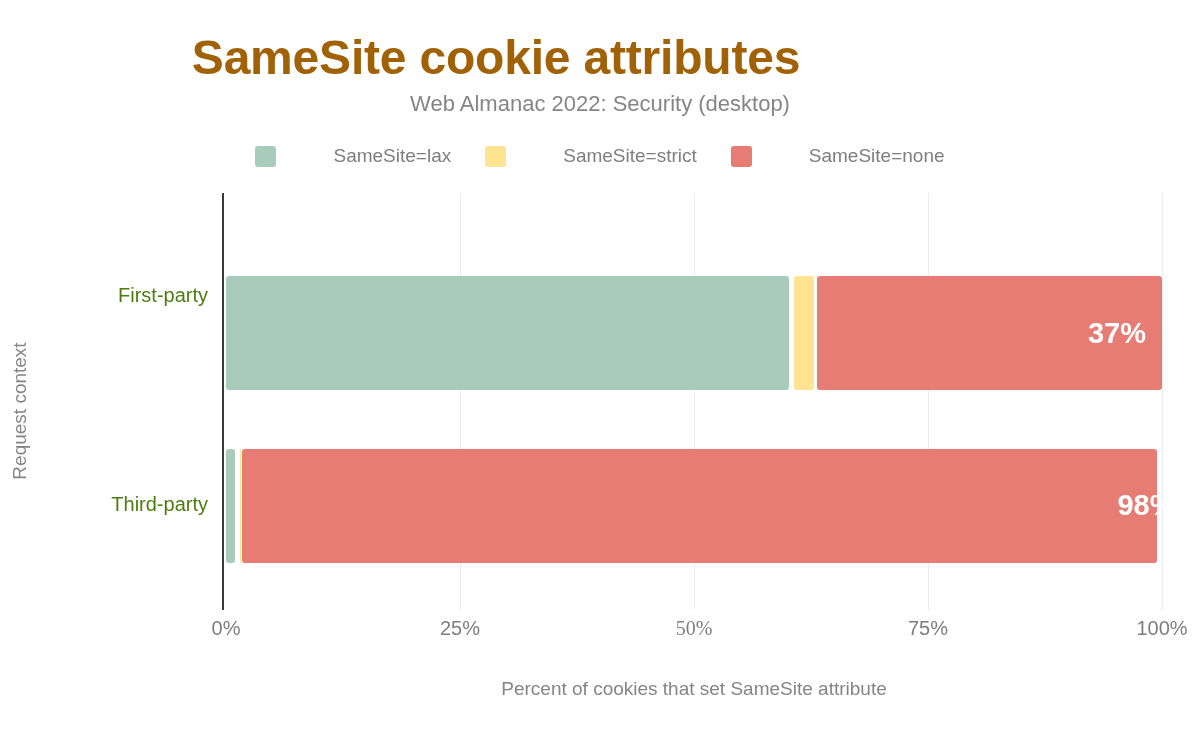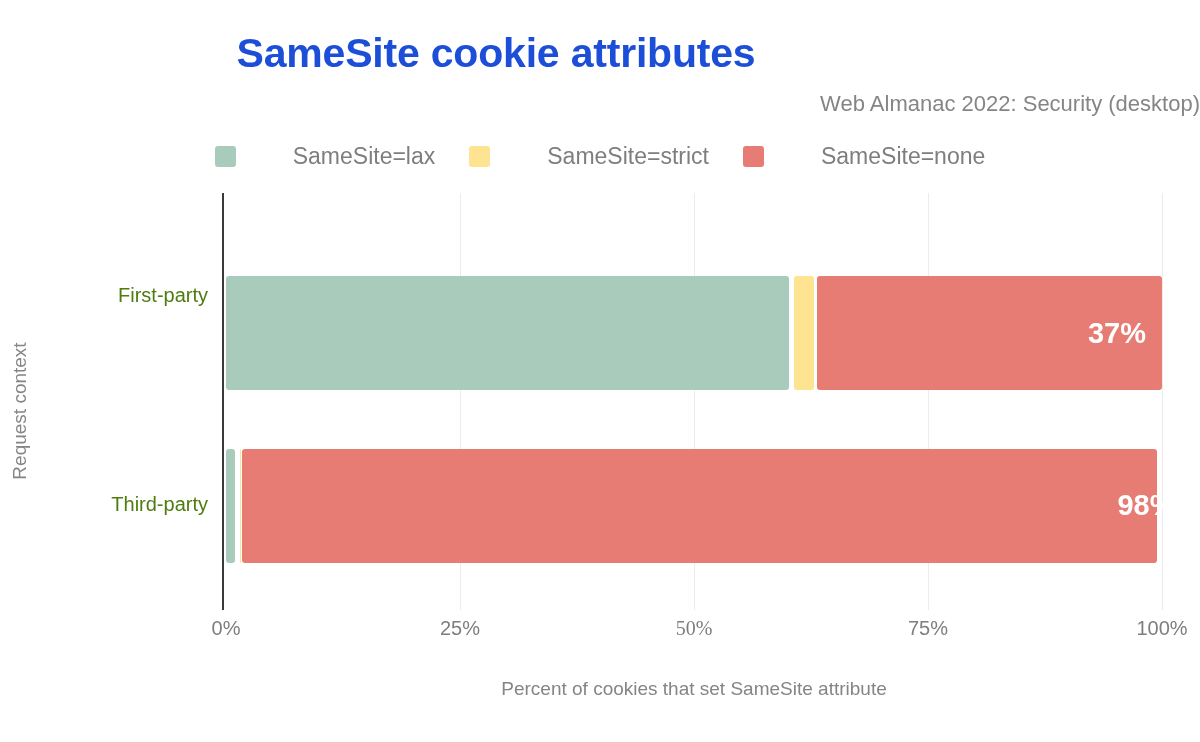--- a/index.html
+++ b/index.html
@@ -23,32 +23,32 @@
     height: 742px;
   }
 
   
   .chart-title {
     position: absolute;
     left: 0;
     top: 30px;
     width: 992px;
     text-align: center;
-    font-size: 41px;
+    font-size: 48px;
     font-weight: bold;
-    color: #1d4ed8;
+    color: #a16207;
     letter-spacing: -0.2px;
     white-space: nowrap;
   }
   .chart-subtitle {
     position: absolute;
     left: 0;
     top: 91px;
     width: 1200px;
-    text-align: right;
+    text-align: center;
     font-size: 22px;
     font-weight: normal;
     color: #858585;
     white-space: nowrap;
   }
 
   
   .legend {
     position: absolute;
     left: 0;
@@ -65,21 +65,21 @@
     margin: 0 17px;
   }
   .legend-swatch {
     width: 21px;
     height: 21px;
     border-radius: 3px;
     margin-right: 12px;
     flex: 0 0 auto;
   }
   .legend-label {
-    font-size: 23px;
+    font-size: 19px;
     color: #7e7e7e;
     white-space: nowrap;
     margin-left: 45px;
   }
 
   
   .plot-area {
     position: absolute;
     left: 226px;
     top: 193px;

